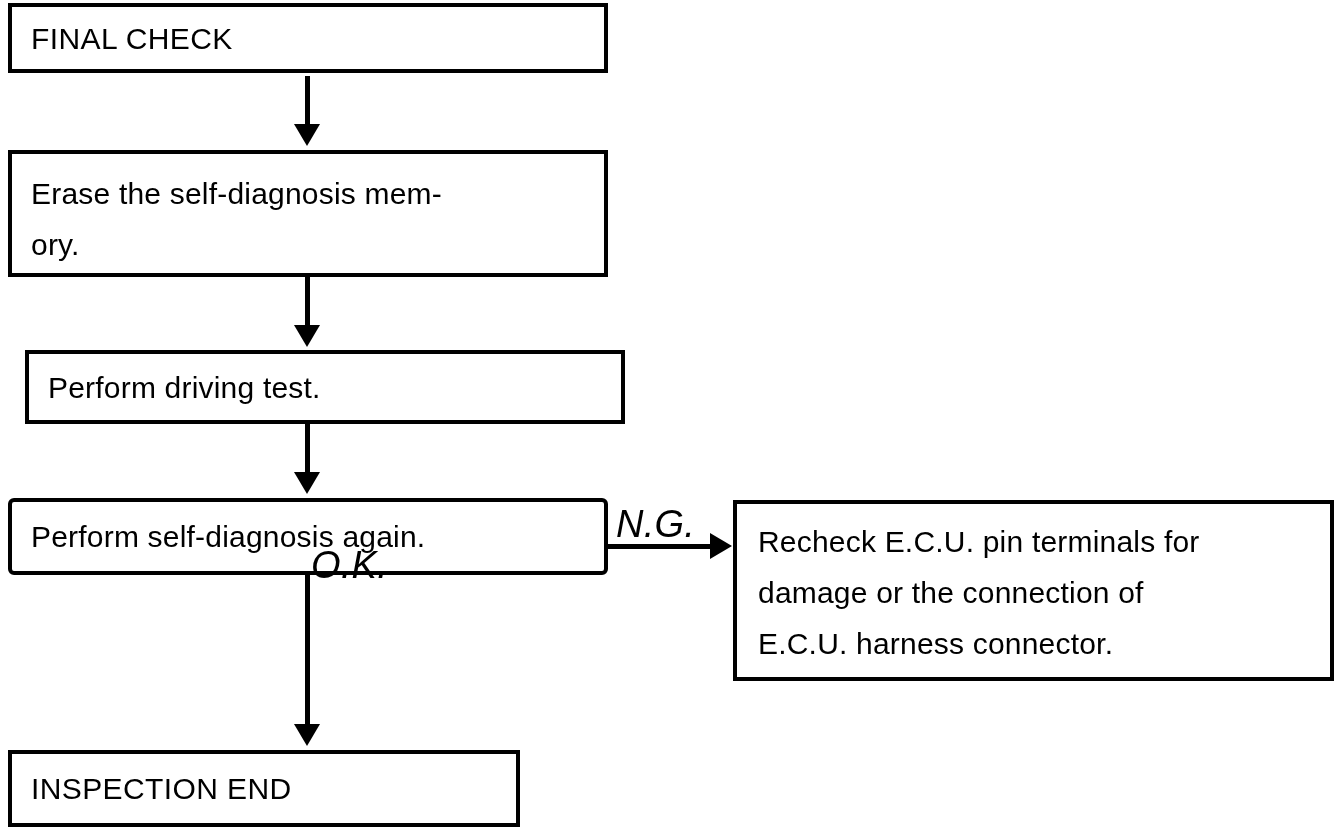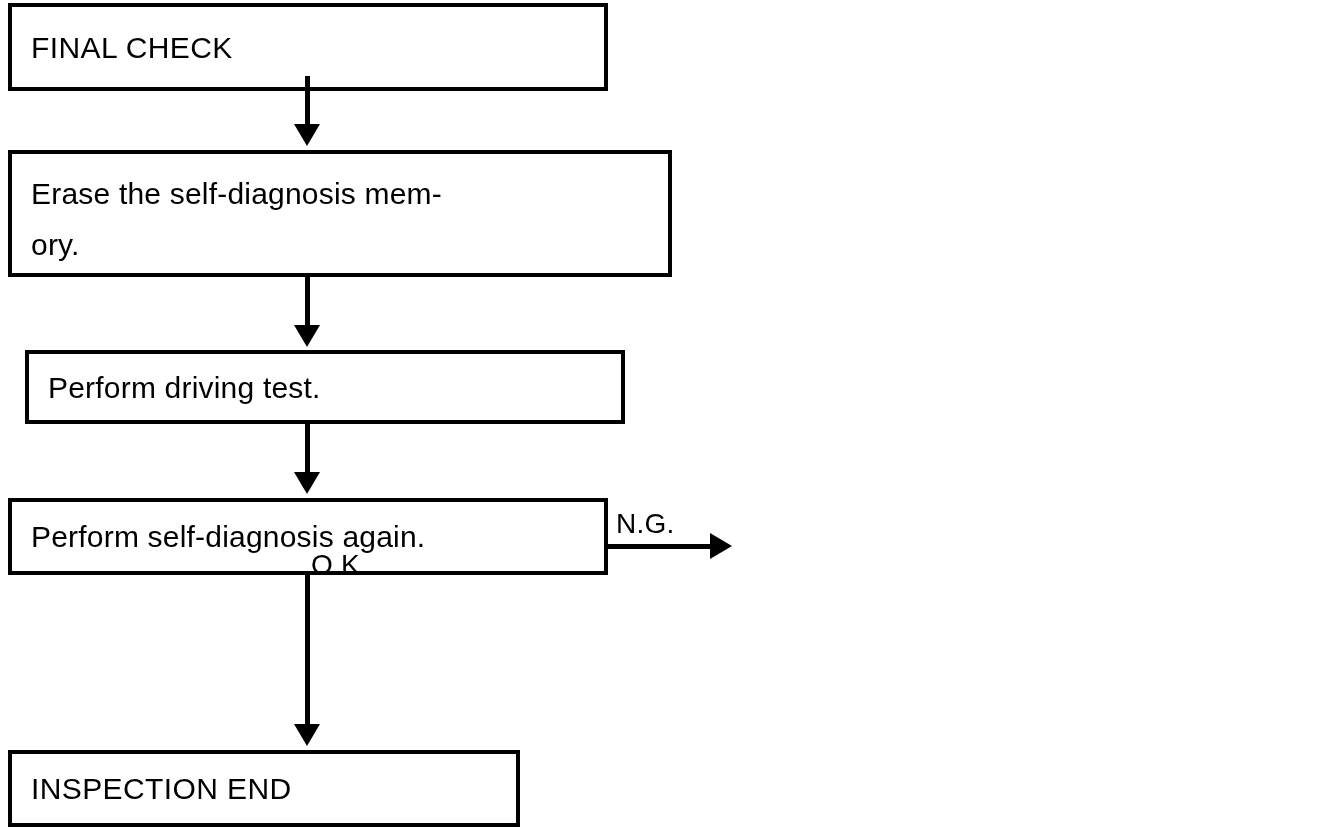--- a/index.html
+++ b/index.html
@@ -32,25 +32,25 @@
     white-space: pre-line;
     padding-left: 19px;
     padding-right: 8px;
     font-weight: 400;
   }
   .node-text.caps {
     letter-spacing: 0.4px;
   }
 
   
-  #node-final-check   { left: 8px;   top: 3px;   width: 600px; height: 88px; }
-  #node-erase-memory  { left: 8px;   top: 150px; width: 664px; height: 127px; align-items: flex-start; }
+  #node-final-check   { left: 8px;   top: 3px;   width: 600px; height: 70px; }
+  #node-erase-memory  { left: 8px;   top: 150px; width: 600px; height: 127px; align-items: flex-start; }
   #node-erase-memory .node-text { padding-top: 14px; }
   #node-driving-test  { left: 8px;   top: 350px; width: 600px; height: 74px; margin-left: 17px; }
-  #node-self-diag     { left: 8px;   top: 498px; width: 600px; height: 77px; }
+  #node-self-diag     { left: 8px;   top: 498px; width: 600px; height: 77px; border-radius: 6px; }
   #node-inspect-end   { left: 8px;   top: 750px; width: 512px; height: 77px; }
   #node-recheck-ecu   { left: 733px; top: 500px; width: 601px; height: 181px; align-items: flex-start; }
   #node-recheck-ecu .node-text { padding-top: 12px; padding-left: 21px; }
 
   
   .vline {
     position: absolute;
     width: 5px;
     background: #000000;
   }
@@ -83,24 +83,25 @@
   #conn3-line  { left: 305px; top: 424px; height: 52px; }
   #conn3-head  { left: 294px; top: 472px; }
   #conn4-line  { left: 305px; top: 575px; height: 153px; }
   #conn4-head  { left: 294px; top: 724px; }
   #conn5-line  { left: 608px; top: 544px; width: 104px; }
   #conn5-head  { left: 710px; top: 533px; }
 
   
   .edge-label {
     position: absolute;
-    font-size: 28px;
+    font-size: 38px;
     line-height: 34px;
     letter-spacing: 0.2px;
     white-space: nowrap;
+    font-style: italic;
   }
   #label-ng { left: 616px; top: 507px; }
   #label-ok { left: 311px; top: 548px; }
 </style>
 </head>
 <body>
 
 <div id="canvas">
 
   <div class="node" id="node-final-check">
@@ -134,14 +135,19 @@
   <div class="edge-label" id="label-ng">N.G.</div>
 
   <div class="vline" id="conn4-line"></div>
   <div class="arrow-down" id="conn4-head"></div>
   <div class="edge-label" id="label-ok">O.K.</div>
 
   <div class="node" id="node-inspect-end">
     <div class="node-text caps">INSPECTION END</div>
   </div>
 
+  <div class="node" id="node-recheck-ecu">
+    <div class="node-text">Recheck E.C.U. pin terminals for
+damage or the connection of
+E.C.U. harness connector.</div>
+  </div>
 
 </div>
 
 </body></html>

